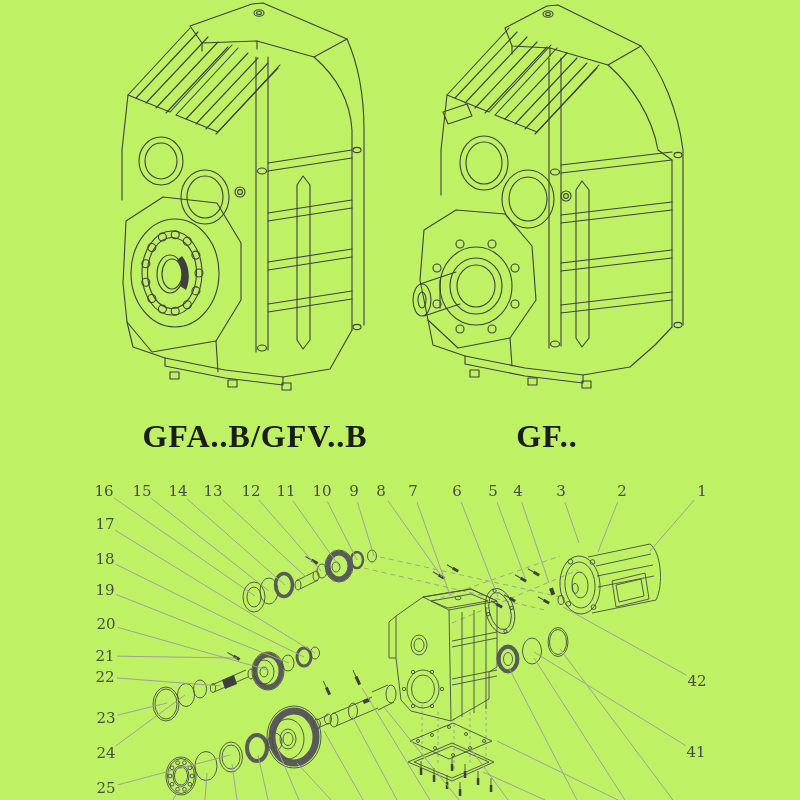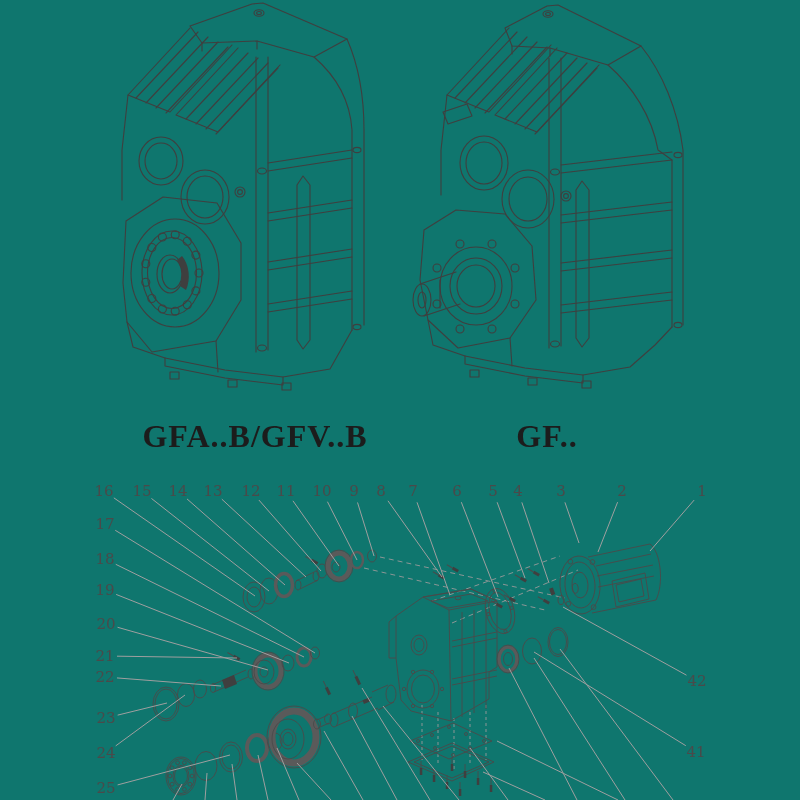--- a/index.html
+++ b/index.html
@@ -1,16 +1,16 @@
 <!DOCTYPE html>
 <html><head>
 <meta charset="utf-8">
 <style>
   html,body{margin:0;padding:0;background:#ffffff;}
-  #stage{position:relative;width:800px;height:800px;background:#0f766e;overflow:hidden;
+  #stage{position:relative;width:800px;height:800px;background:#bef264;overflow:hidden;
          font-family:"Liberation Serif",serif;}
   svg{position:absolute;left:0;top:0;}
   .ln{stroke:#3f3f3f;stroke-width:1.1;fill:none;stroke-linejoin:round;stroke-linecap:round;}
   .thin{stroke:#4a4a4a;stroke-width:0.9;fill:none;}
   .darkring{fill:none;stroke:#5a5a5a;}
   .dk{fill:#3f3f3f;stroke:none;}
   .leader{stroke:#9f9f9f;stroke-width:1;fill:none;}
   .dash{stroke:#9a9a9a;stroke-width:0.9;fill:none;stroke-dasharray:5 4;}
   .dash2{stroke:#9a9a9a;stroke-width:0.9;fill:none;stroke-dasharray:3 3;}
   .callout-num{font:15px "DejaVu Serif",serif;fill:#4a4a4a;text-anchor:middle;}

